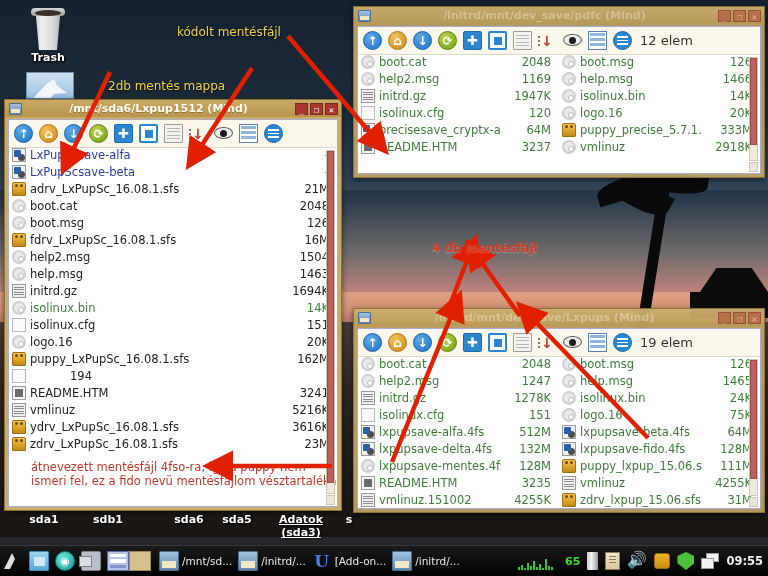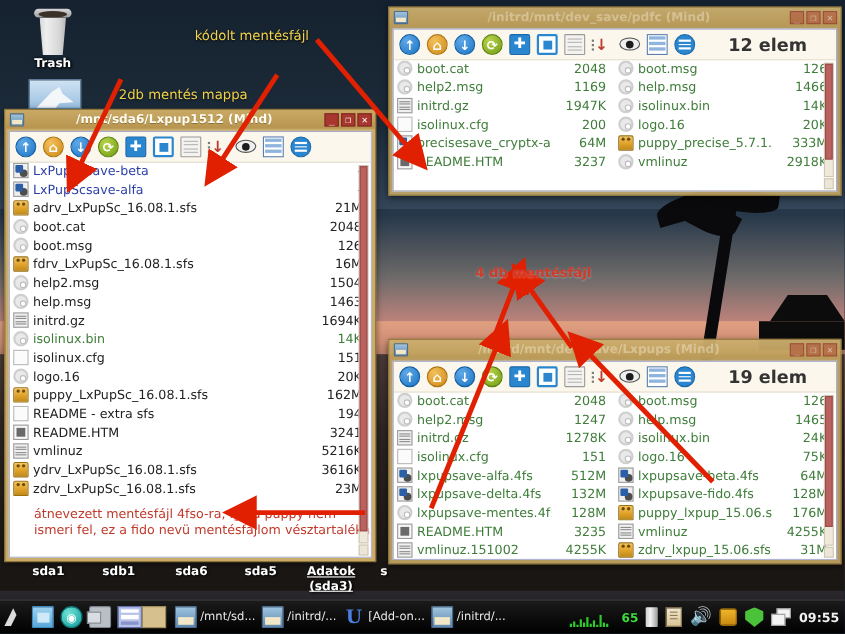--- a/index.html
+++ b/index.html
@@ -114,21 +114,21 @@
   .winbody{
     margin:2px 3px 3px 3px;background:#fdfcf7;border:1px solid #a8accf;
     box-sizing:border-box;height:calc(100% - 22px);display:flex;flex-direction:column;
     overflow:hidden;
   }
   .toolbar{
     height:27px;background:#fbf7ec;border-bottom:1px solid #ded8c6;
     display:flex;align-items:center;padding-left:5px;gap:6px;flex:none;
   }
   .tbi{width:19px;height:19px;flex:none;cursor:pointer;position:relative;}
-  .count{font-size:16px;color:#333;margin-left:24px;white-space:nowrap;font-weight:bold;}
+  .count{font-size:13px;color:#333;margin-left:2px;white-space:nowrap;}
 
   
   .ic-circle{border-radius:50%;display:flex;align-items:center;justify-content:center;
              color:#fff;font-size:12px;font-weight:bold;line-height:1;}
   .ic-blue{background:radial-gradient(circle at 35% 30%,#5fa9e8,#1b74c4);border:1px solid #1560a5;box-sizing:border-box;}
   .ic-orange{background:radial-gradient(circle at 35% 30%,#f2c05a,#d08a18);border:1px solid #b07511;box-sizing:border-box;}
   .ic-green{background:radial-gradient(circle at 35% 30%,#b9d44a,#6f9c14);border:1px solid #5d8410;box-sizing:border-box;}
   .ic-sq-blue{background:#2b86d0;border:1px solid #1d6aab;box-sizing:border-box;border-radius:2px;
               display:flex;align-items:center;justify-content:center;color:#fff;font-size:13px;font-weight:bold;}
   .ic-sq-out{background:#fff;border:2px solid #2b86d0;box-sizing:border-box;border-radius:2px;
@@ -338,21 +338,21 @@
                 <u></u>
                 <u></u>
                 <u></u>
               </span>
               <span class="fname c-green">initrd.gz</span>
               <span class="fsize c-green" style="width:50px">1947K</span>
             </div>
             <div class="frow">
               <span class="fi ft-txt"></span>
               <span class="fname c-green">isolinux.cfg</span>
-              <span class="fsize c-green" style="width:50px">200</span>
+              <span class="fsize c-green" style="width:50px">120</span>
             </div>
             <div class="frow">
               <span class="fi ft-4fs"></span>
               <span class="fname c-green">precisesave_cryptx-alfa.4fs</span>
               <span class="fsize c-green" style="width:50px">64M</span>
             </div>
             <div class="frow">
               <span class="fi ft-htm"></span>
               <span class="fname c-green">README.HTM</span>
               <span class="fsize c-green" style="width:50px">3237</span>
@@ -446,26 +446,26 @@
       <div class="tbi ic-menu">
           <u></u>
           <u></u>
           <u></u>
         </div>
     </div>
     <div class="filepane">
       <div id="lw-list">
           <div class="frow">
             <span class="fi ft-4fs"></span>
+            <span class="fname c-blue">LxPupScsave-alfa</span>
+            <span class="fsize c-blue" style="width:62px">-</span>
+          </div>
+          <div class="frow">
+            <span class="fi ft-4fs"></span>
             <span class="fname c-blue">LxPupScsave-beta</span>
-            <span class="fsize c-blue" style="width:62px">-</span>
-          </div>
-          <div class="frow">
-            <span class="fi ft-4fs"></span>
-            <span class="fname c-blue">LxPupScsave-alfa</span>
             <span class="fsize c-blue" style="width:62px">-</span>
           </div>
           <div class="frow">
             <span class="fi ft-sfs"></span>
             <span class="fname c-dark">adrv_LxPupSc_16.08.1.sfs</span>
             <span class="fsize c-dark" style="width:62px">21M</span>
           </div>
           <div class="frow">
             <span class="fi ft-gear"></span>
             <span class="fname c-dark">boot.cat</span>
@@ -516,21 +516,20 @@
             <span class="fname c-dark">logo.16</span>
             <span class="fsize c-dark" style="width:62px">20K</span>
           </div>
           <div class="frow">
             <span class="fi ft-sfs"></span>
             <span class="fname c-dark">puppy_LxPupSc_16.08.1.sfs</span>
             <span class="fsize c-dark" style="width:62px">162M</span>
           </div>
           <div class="frow">
             <span class="fi ft-txt"></span>
-            <span class="fname c-dark">README - extra sfs</span>
             <span class="fsize c-dark" style="width:62px">194</span>
           </div>
           <div class="frow">
             <span class="fi ft-htm"></span>
             <span class="fname c-dark">README.HTM</span>
             <span class="fsize c-dark" style="width:62px">3241</span>
           </div>
           <div class="frow">
             <span class="fi ft-bin">
               <u></u>
@@ -698,21 +697,21 @@
               <span class="fsize c-green" style="width:50px">64M</span>
             </div>
             <div class="frow">
               <span class="fi ft-4fs"></span>
               <span class="fname c-green">lxpupsave-fido.4fs</span>
               <span class="fsize c-green" style="width:50px">128M</span>
             </div>
             <div class="frow">
               <span class="fi ft-sfs"></span>
               <span class="fname c-green">puppy_lxpup_15.06.sfs</span>
-              <span class="fsize c-green" style="width:50px">176M</span>
+              <span class="fsize c-green" style="width:50px">111M</span>
             </div>
             <div class="frow">
               <span class="fi ft-bin">
                 <u></u>
                 <u></u>
                 <u></u>
                 <u></u>
               </span>
               <span class="fname c-green">vmlinuz</span>
               <span class="fsize c-green" style="width:50px">4255K</span>
@@ -752,21 +751,21 @@
 
 <div class="anno anno-yellow" style="left:177px;top:25px;">kódolt mentésfájl</div>
 <div class="anno anno-yellow" style="left:108px;top:79px;">2db mentés mappa</div>
 <div class="anno anno-red" style="left:432px;top:241px;">4 db mentésfájl</div>
 
 <div id="drivebar">
   <div class="drv" style="left:14px;top:5px;width:60px;">
     <span>sda1</span></div>
   <div class="drv" style="left:78px;top:5px;width:60px;">
     <span>sdb1</span></div>
-  <div class="drv" style="left:144px;top:5px;width:60px;">
+  <div class="drv" style="left:159px;top:5px;width:60px;">
     <span>sda6</span></div>
   <div class="drv" style="left:207px;top:5px;width:60px;">
     <span>sda5</span></div>
   <div class="drv" style="left:264px;top:5px;width:74px;text-decoration:underline;">
     <span>Adatok</span><br><span>(sda3)</span></div>
   <div class="drv" style="left:338px;top:5px;width:22px;">
     <span>s</span></div>
 </div>
 
 <div id="taskbar">

